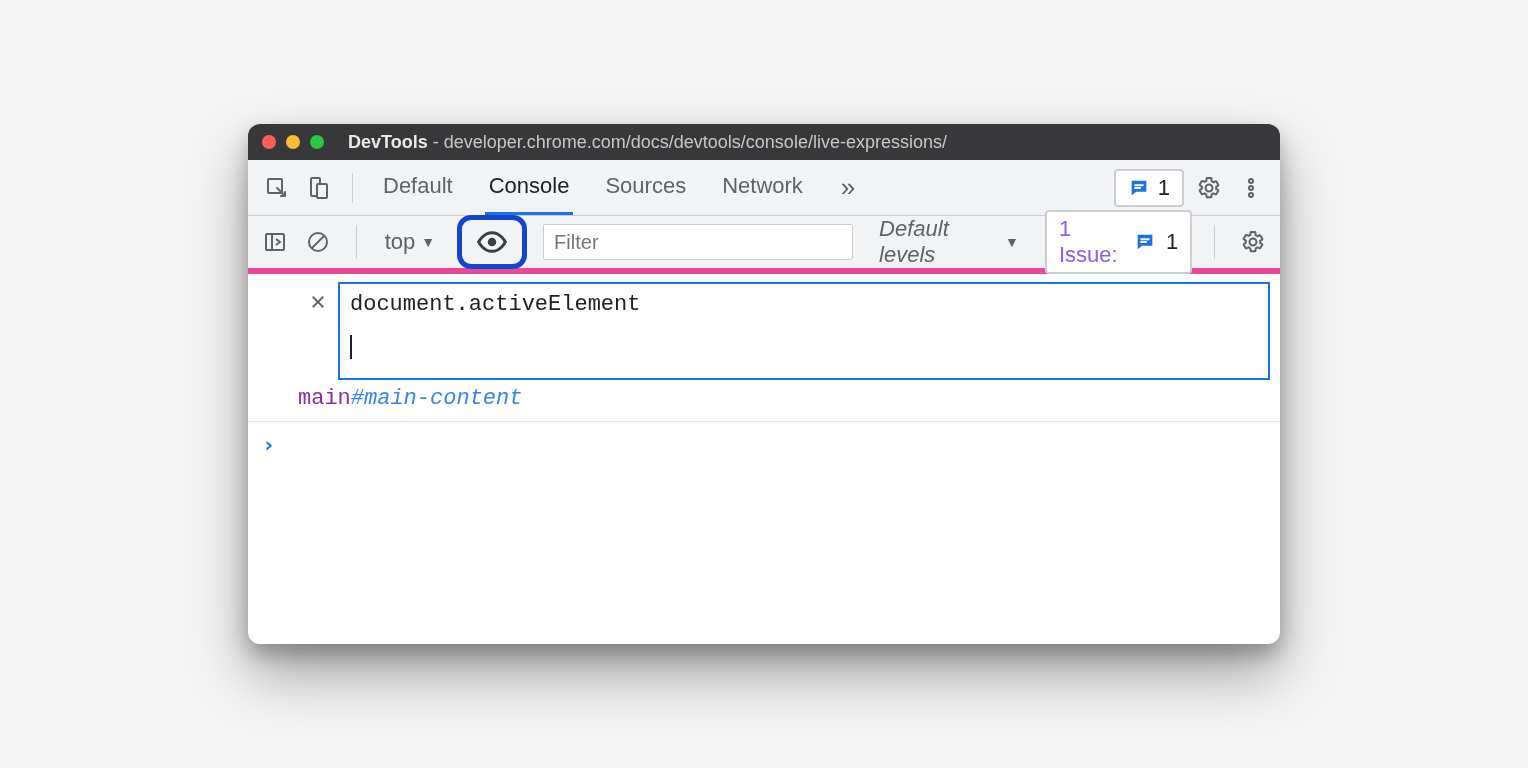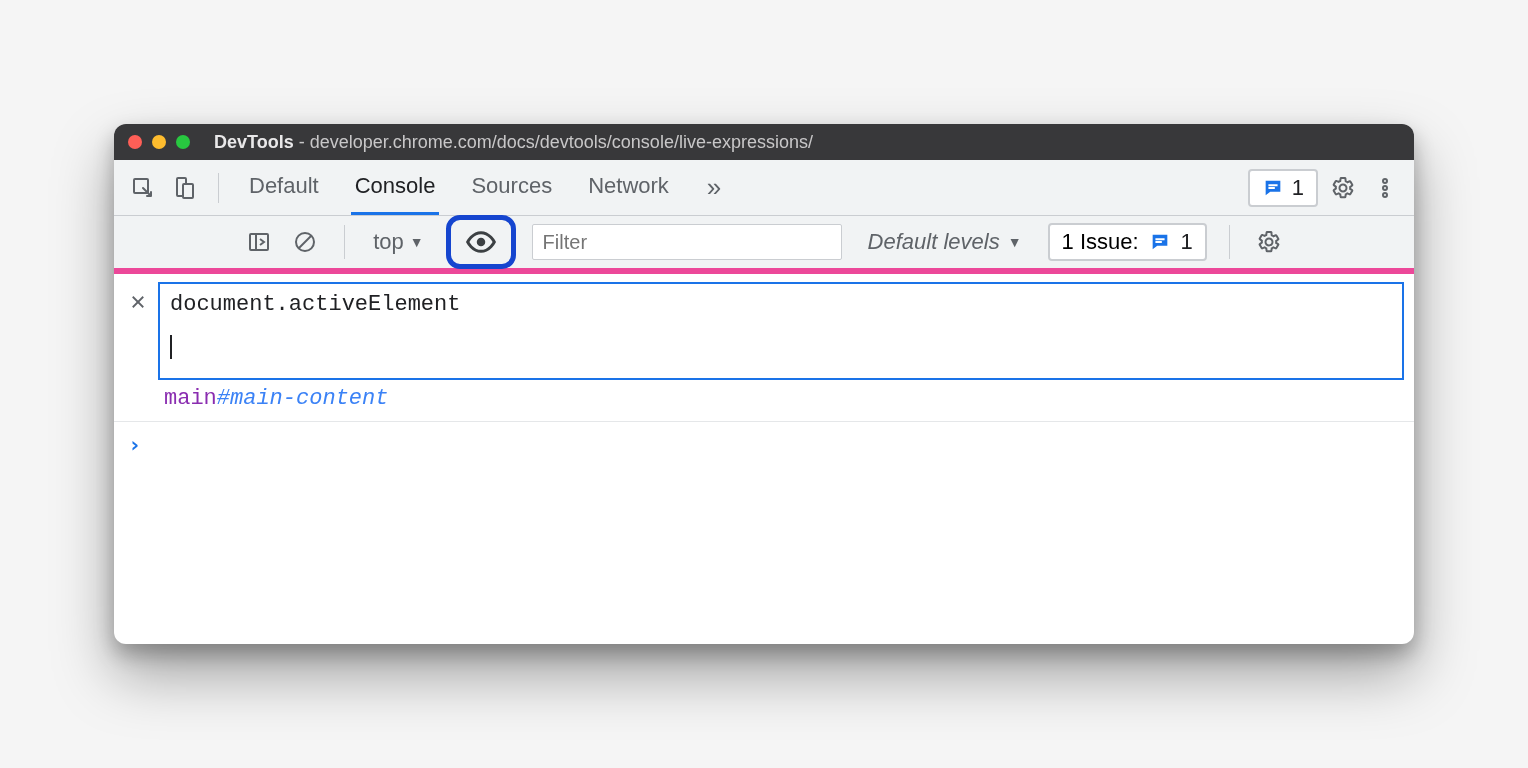--- a/index.html
+++ b/index.html
@@ -6,21 +6,21 @@
   body {
     font-family: -apple-system, BlinkMacSystemFont, "Segoe UI", Helvetica, Arial, sans-serif;
     background: #f5f5f5;
     display: flex;
     align-items: center;
     justify-content: center;
     width: 1528px;
     height: 768px;
   }
   .window {
-    width: 1300px;
+    width: 1032px;
     height: 520px;
     background: #fff;
     border-radius: 12px;
     overflow: hidden;
     box-shadow: 0 30px 60px rgba(0,0,0,0.35), 0 10px 20px rgba(0,0,0,0.25);
     display: flex;
     flex-direction: column;
   }
   .titlebar {
     background: #38383a;
@@ -115,26 +115,26 @@
     display: flex; align-items: center; gap: 8px;
     color: #5f6368; font-size: 22px; margin-left: 14px; font-style: italic;
   }
   .issues-box {
     display: flex; align-items: center; gap: 10px;
     border: 2px solid #cacdd1; border-radius: 4px;
     padding: 4px 12px; background: #fff;
     color: #1a73e8; font-size: 22px; font-weight: 400;
     margin-left: 14px;
   }
-  .issues-box .lbl { color: #000000; }
+  .issues-box .lbl { color: #8b5cf6; }
   .tb-divider { width: 1px; height: 34px; background: #cacdd1; margin: 0 10px; }
 
   
   .live-area { background: #fff; }
-  .live-row { display: flex; align-items: flex-start; padding: 8px 10px 4px 10px; }
+  .live-row { display: flex; align-items: flex-start; padding: 8px 10px 4px 10px; margin-left: 46px; }
   .close-x {
     width: 28px; height: 28px; display:flex; align-items:center; justify-content:center;
     color: #5f6368; font-size: 22px; margin-top: 6px; margin-right: 6px;
   }
   .live-box {
     flex: 1;
     border: 2px solid #1a73e8;
     min-height: 98px;
     padding: 8px 10px;
     font-family: Menlo, Consolas, "Courier New", monospace;

